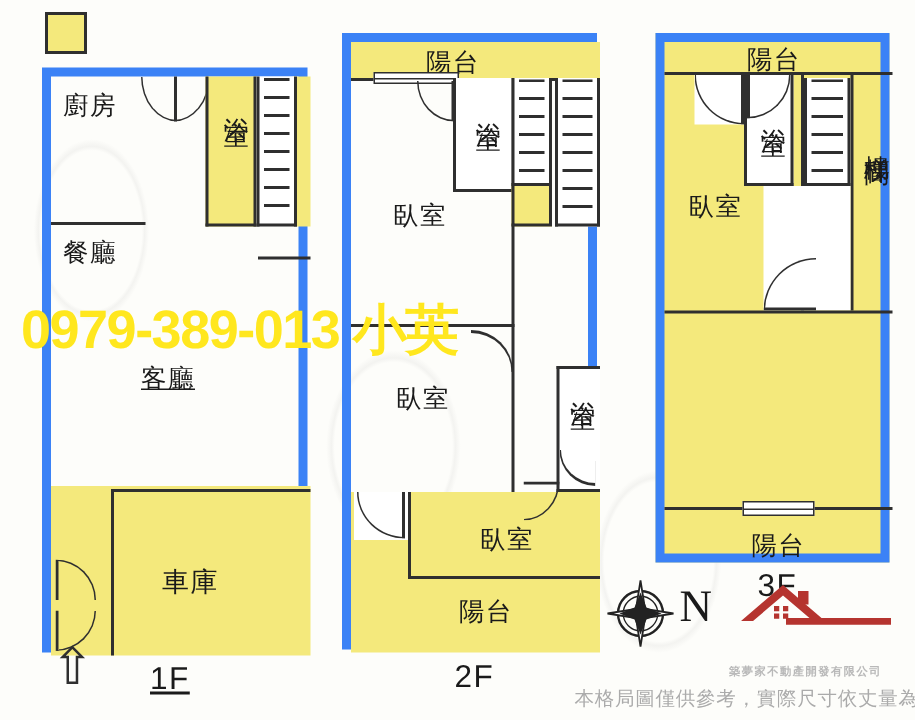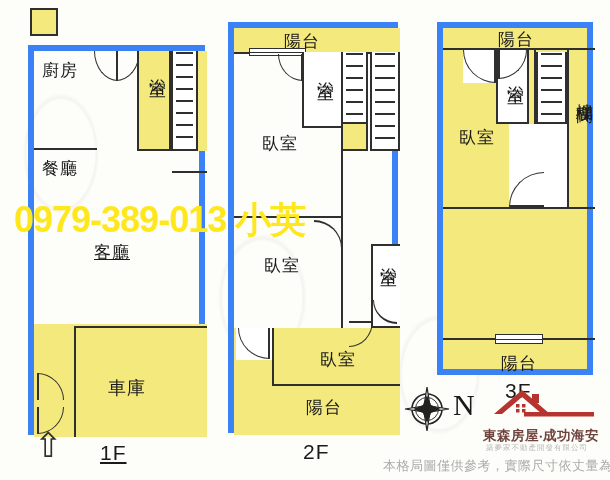--- a/index.html
+++ b/index.html
@@ -34,21 +34,21 @@
   .win::after{content:"";position:absolute;left:0;right:0;top:45%;border-top:1.5px solid #2f2f2f;}
   .legend-swatch{position:absolute;left:30px;top:8px;width:28px;height:28px;border:2px solid #2f2f2f;
     box-sizing:border-box;background:#f4e97c;}
   .legend-label{position:absolute;left:64px;top:12px;font-size:18px;letter-spacing:1px;}
   .watermark{position:absolute;left:14px;top:196px;font-size:36px;font-weight:700;letter-spacing:-1px;
     color:#ffe71e;white-space:nowrap;z-index:60;}
   .north-label{position:absolute;left:453px;top:388px;font-size:30px;font-family:"Liberation Serif",serif;}
   .brand-name{position:absolute;left:483px;top:426px;width:126px;font-size:13.5px;font-weight:700;
     color:#70443e;letter-spacing:0.5px;white-space:nowrap;}
   .brand-sub{position:absolute;left:486px;top:443px;width:120px;font-size:7.5px;color:#b9b9b9;
-    letter-spacing:1px;white-space:nowrap;}
+    letter-spacing:1px;white-space:nowrap;font-weight:bold;}
   .disclaimer{position:absolute;left:383px;top:457px;font-size:13px;color:#ababab;letter-spacing:0.5px;
     white-space:nowrap;}
   .arrow{position:absolute;left:34px;top:428px;font-size:34px;color:#2f2f2f;line-height:1;}
 </style>
 </head>
 <body>
 
 <div class="canvas">
 
   <div class="legend-swatch"></div>
@@ -158,19 +158,18 @@
 
   <svg class="abs" style="left:492px;top:386px;" width="104" height="38" viewBox="0 0 104 38">
     <polygon points="2,28 30,4 58,28 50,28 30,11 10,28" fill="#b5342f"></polygon>
     <rect x="40" y="8" width="7" height="9" fill="#b5342f"></rect>
     <rect x="32" y="26" width="70" height="4.5" fill="#b5342f"></rect>
     <rect x="24" y="18" width="3.5" height="3.5" fill="#b5342f"></rect>
     <rect x="30" y="18" width="3.5" height="3.5" fill="#b5342f"></rect>
     <rect x="24" y="23" width="3.5" height="3.5" fill="#b5342f"></rect>
     <rect x="30" y="23" width="3.5" height="3.5" fill="#b5342f"></rect>
   </svg>
-  <div class="brand-name">東森房屋‧成功海安</div>
   <div class="brand-sub">築夢家不動產開發有限公司</div>
 
   <div class="disclaimer">本格局圖僅供參考，實際尺寸依丈量為準</div>
 
   <div class="watermark">0979-389-013 小英</div>
 </div>
 
 </body></html>

